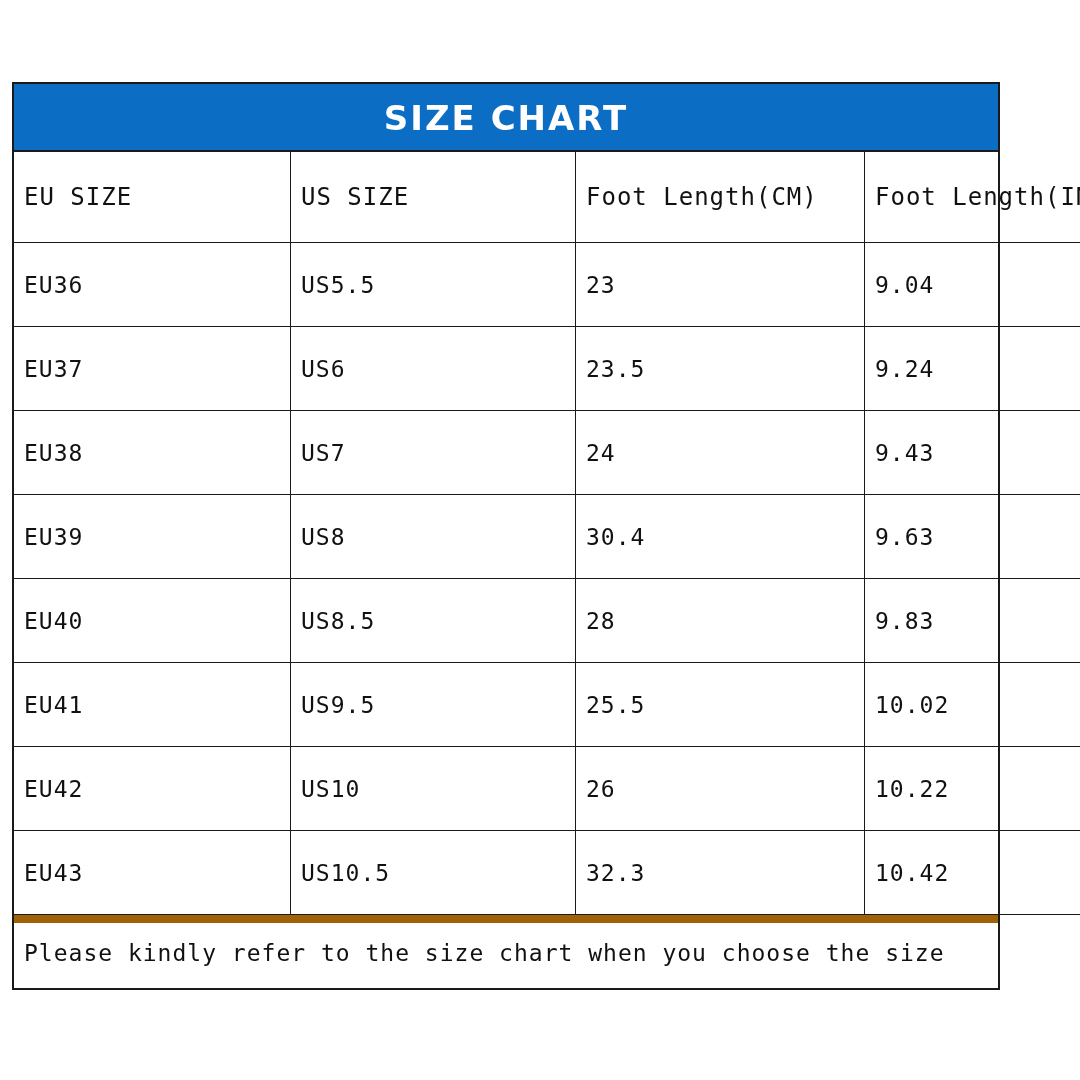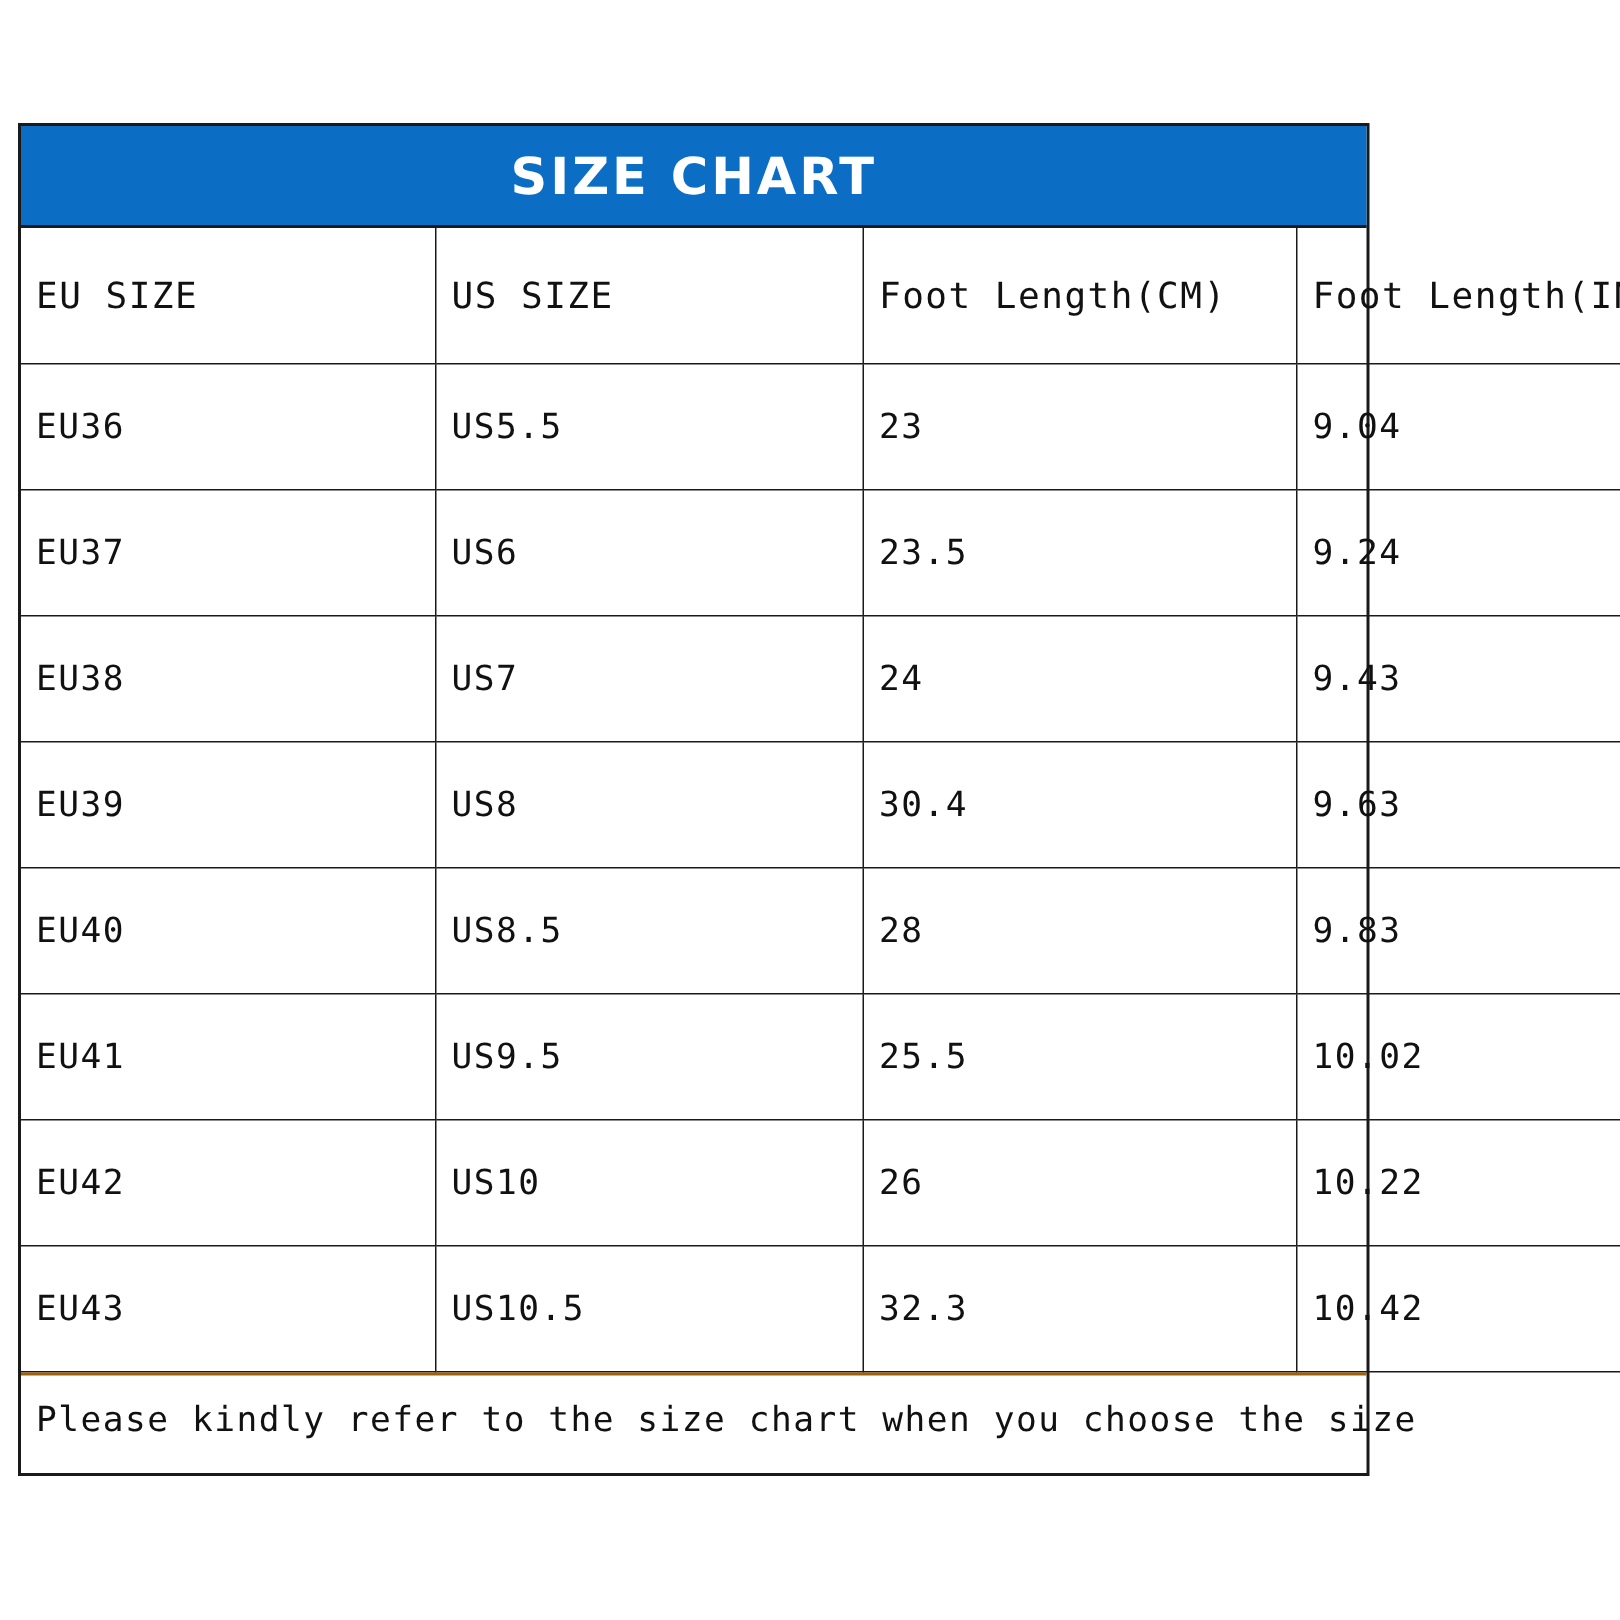--- a/index.html
+++ b/index.html
@@ -16,21 +16,21 @@
   .page {
     position: relative;
     width: 1080px;
     height: 1080px;
     box-sizing: border-box;
   }
   .chart-wrap {
     position: absolute;
     left: 12px;
     top: 82px;
-    width: 901px;
+    width: 988px;
     border: 2px solid #1a1a1a;
     box-sizing: border-box;
     background: #ffffff;
   }
   .chart-title {
     background: #0B6EC4;
     color: #ffffff;
     text-align: center;
     font-family: "DejaVu Sans", "Liberation Sans", sans-serif;
     font-weight: bold;
@@ -63,21 +63,21 @@
     height: 90px;
   }
   table.size-table tr td:first-child { border-left: none; }
   table.size-table tr td:last-child { border-right: none; }
   table.size-table tr:first-child td { border-top: none; }
   .col-1 { width: 256px; }
   .col-2 { width: 264px; }
   .col-3 { width: 268px; }
   .col-4 { width: 264px; }
   .note {
-    border-top: 2px solid #a16207;
+    border-top: 8px solid #a16207;
     padding: 14px 10px 18px 10px;
     font-size: 23px;
     line-height: 1.45;
     letter-spacing: 1px;
     color: #111111;
   }
   .note div { white-space: nowrap; }
 </style>
 </head>
 <body>

